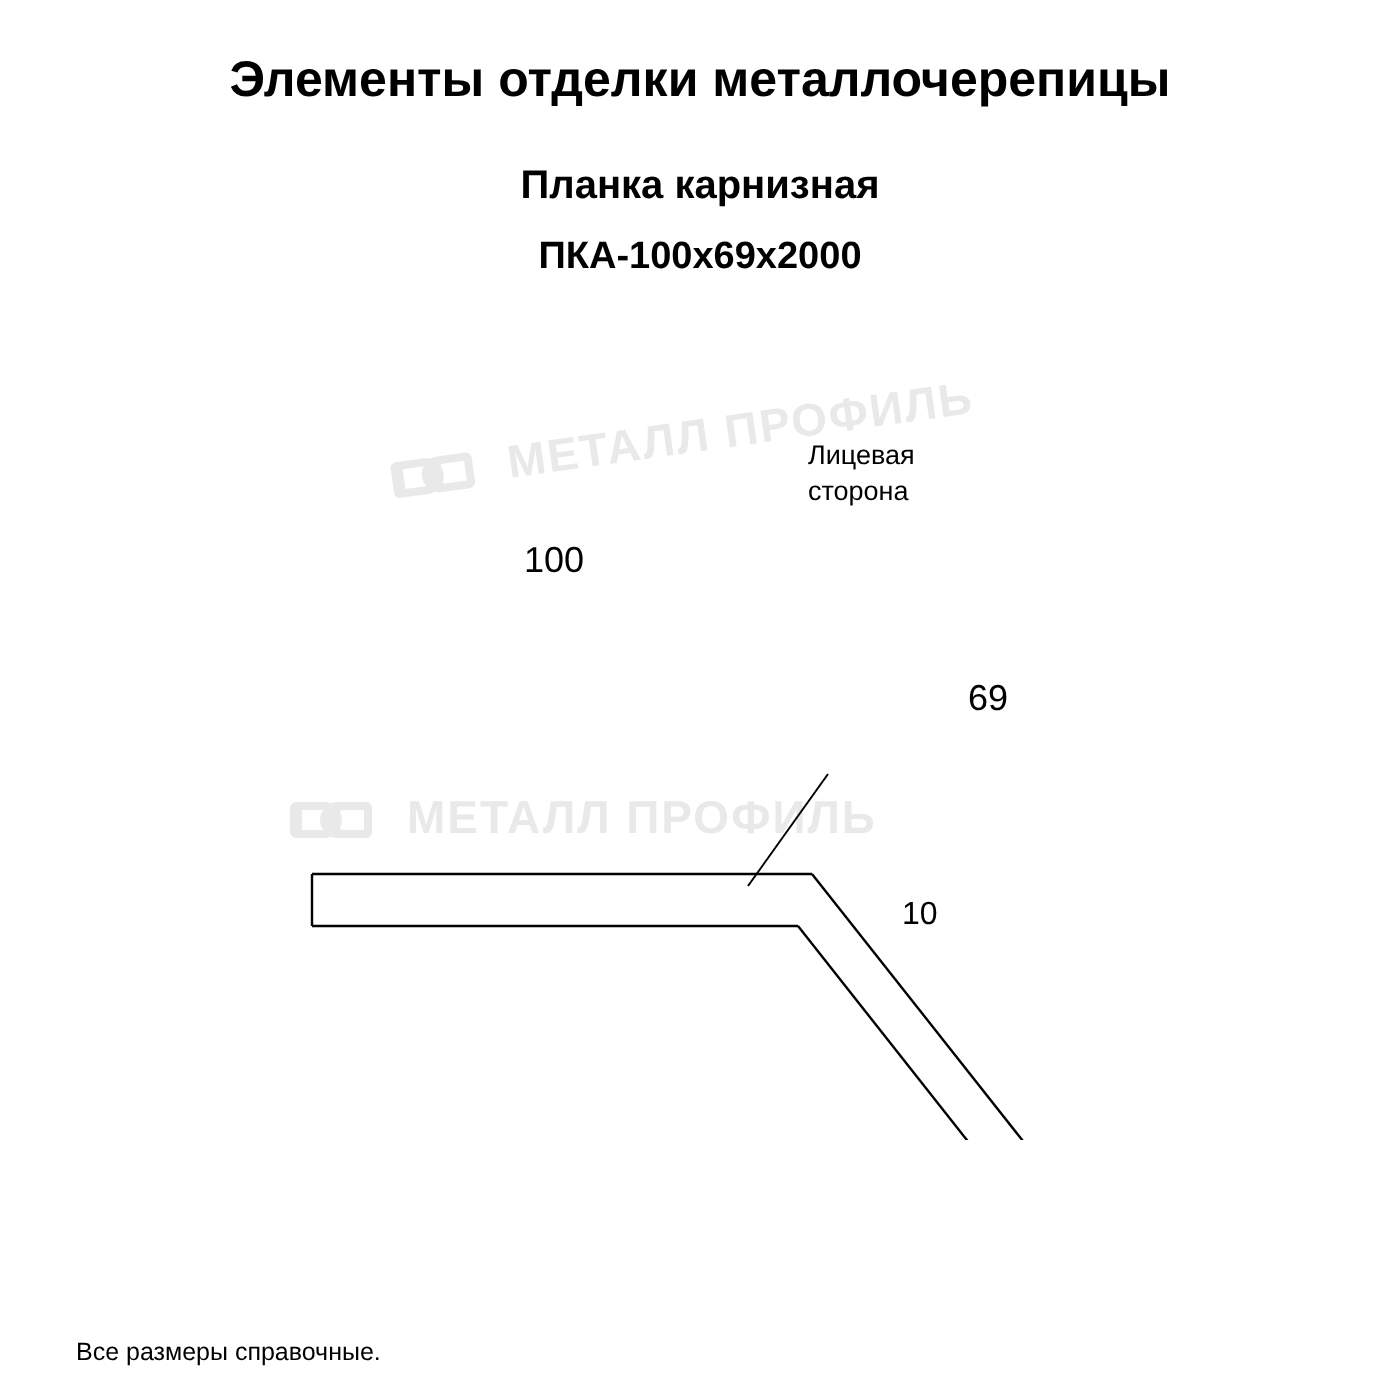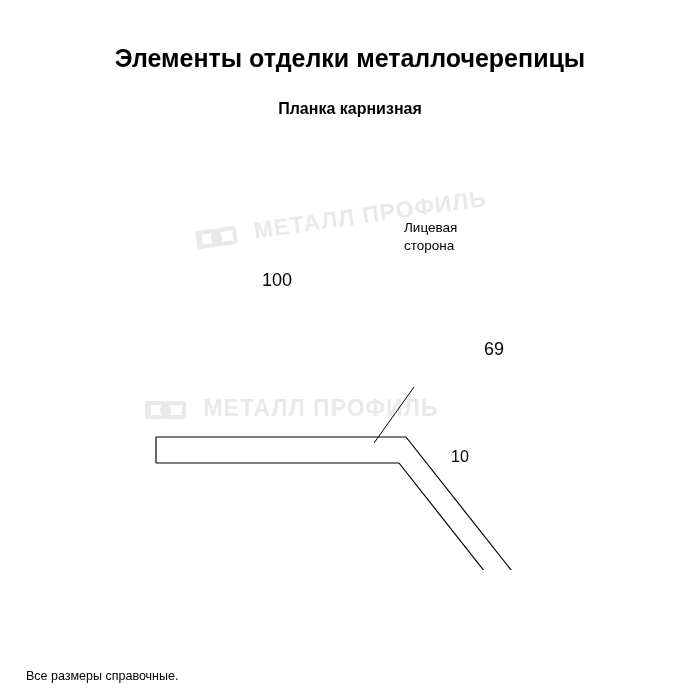--- a/index.html
+++ b/index.html
@@ -15,31 +15,31 @@
     overflow: hidden;
     position: relative;
   }
   .page {
     position: relative;
     width: 700px;
     height: 700px;
   }
   .title-block {
     text-align: center;
-    padding-top: 44px;
+    padding-top: 26px;
   }
   .main-title {
     font-size: 25px;
     font-weight: bold;
     letter-spacing: 0px;
     margin: 0;
     color: #000;
   }
   .sub-title {
-    font-size: 16px;
+    font-size: 20px;
     font-weight: bold;
     margin: 0;
     padding-top: 27px;
     color: #000;
   }
   .code-title {
     font-size: 19px;
     font-weight: bold;
     margin: 0;
     padding-top: 13px;
@@ -47,21 +47,21 @@
   }
   .drawing {
     position: absolute;
     left: 0;
     top: 150px;
     width: 700px;
     height: 420px;
   }
   .footer {
     position: absolute;
-    left: 26px;
+    left: 38px;
     bottom: 14px;
     font-size: 12.5px;
     line-height: 19px;
     color: #000;
   }
   .footer div {
     white-space: nowrap;
   }
   .wm {
     position: absolute;
@@ -85,20 +85,21 @@
   }
 </style>
 </head>
 <body>
 
 <div class="page">
 
   <div class="title-block">
     <h1 class="main-title">Элементы отделки металлочерепицы</h1>
     <h2 class="sub-title">Планка карнизная</h2>
+    <h3 class="code-title">ПКА-100х69х2000</h3>
   </div>
 
   <div class="wm" style="left:195px; top:205px; transform: rotate(-8deg);">
     <span class="wm-logo">
       <svg width="46" height="30" viewBox="0 0 46 30" aria-hidden="true">
         <path d="M3 6 h14 a7 7 0 0 1 0 18 h-14 a3 3 0 0 1 -3 -3 v-12 a3 3 0 0 1 3 -3 z
                  M6 10 v10 h10 a4 4 0 0 0 0 -10 z" fill="#e9e9e9"></path>
         <path d="M24 6 h14 a3 3 0 0 1 3 3 v12 a3 3 0 0 1 -3 3 h-14 a7 7 0 0 1 0 -18 z
                  M27 10 a4 4 0 0 0 0 10 h10 v-10 z" fill="#e9e9e9"></path>
       </svg>

